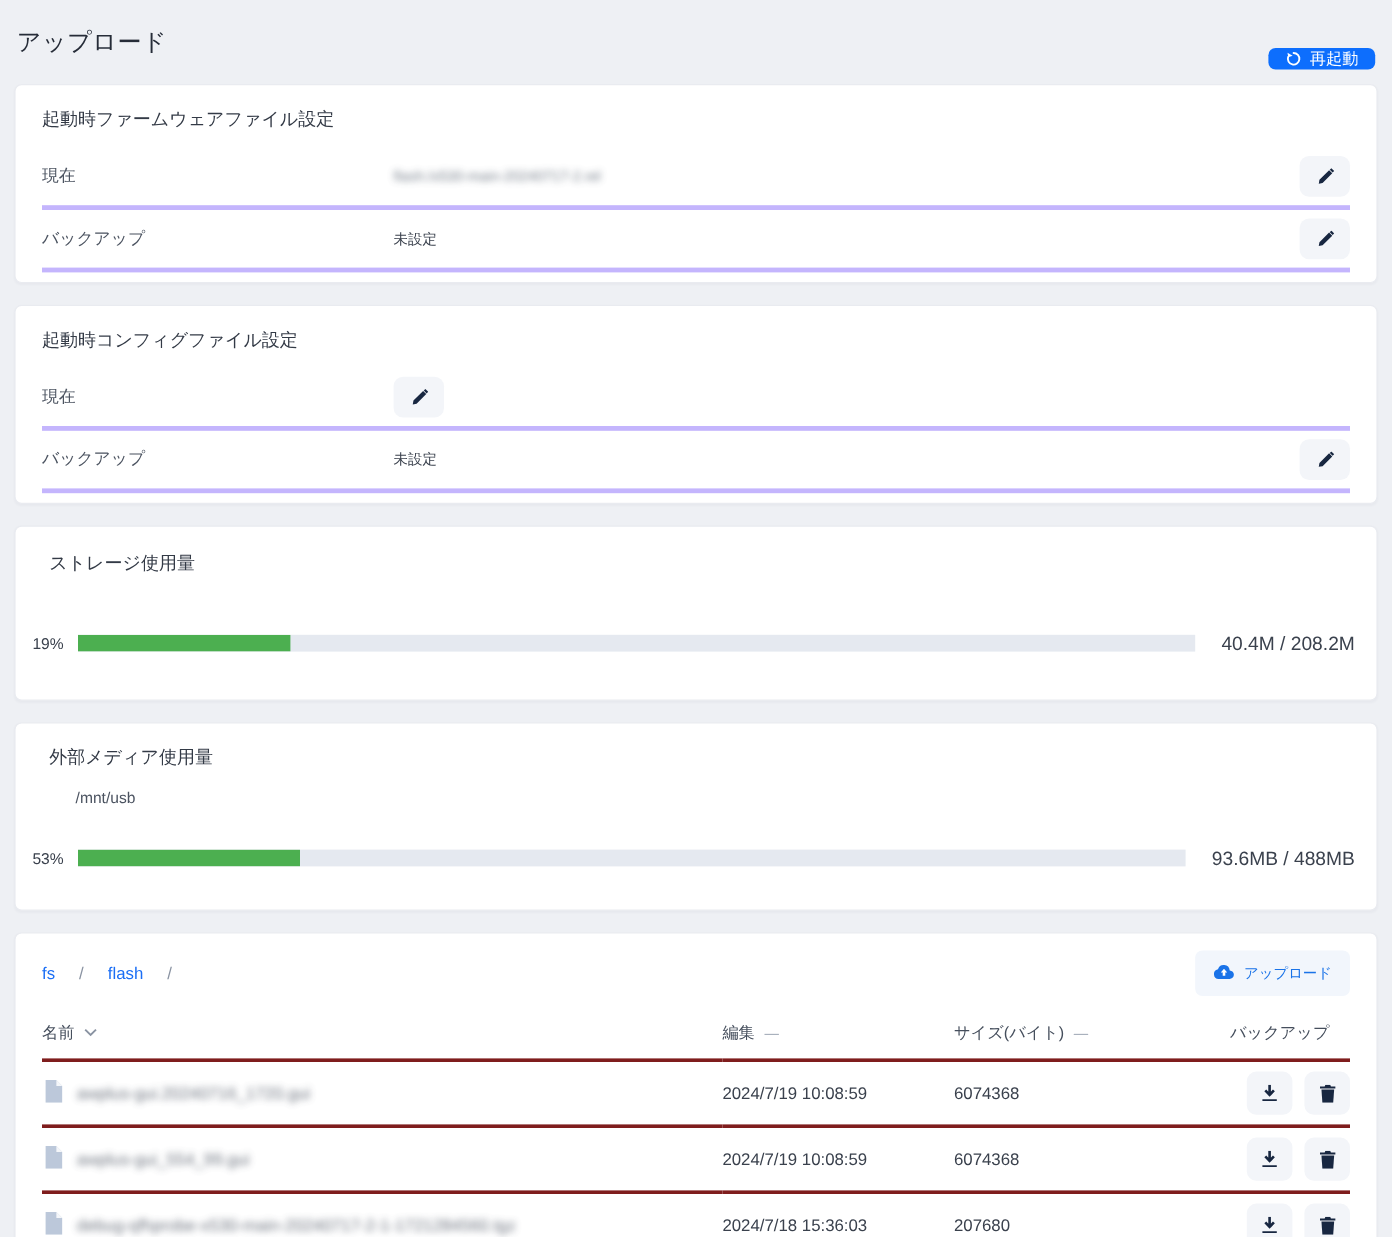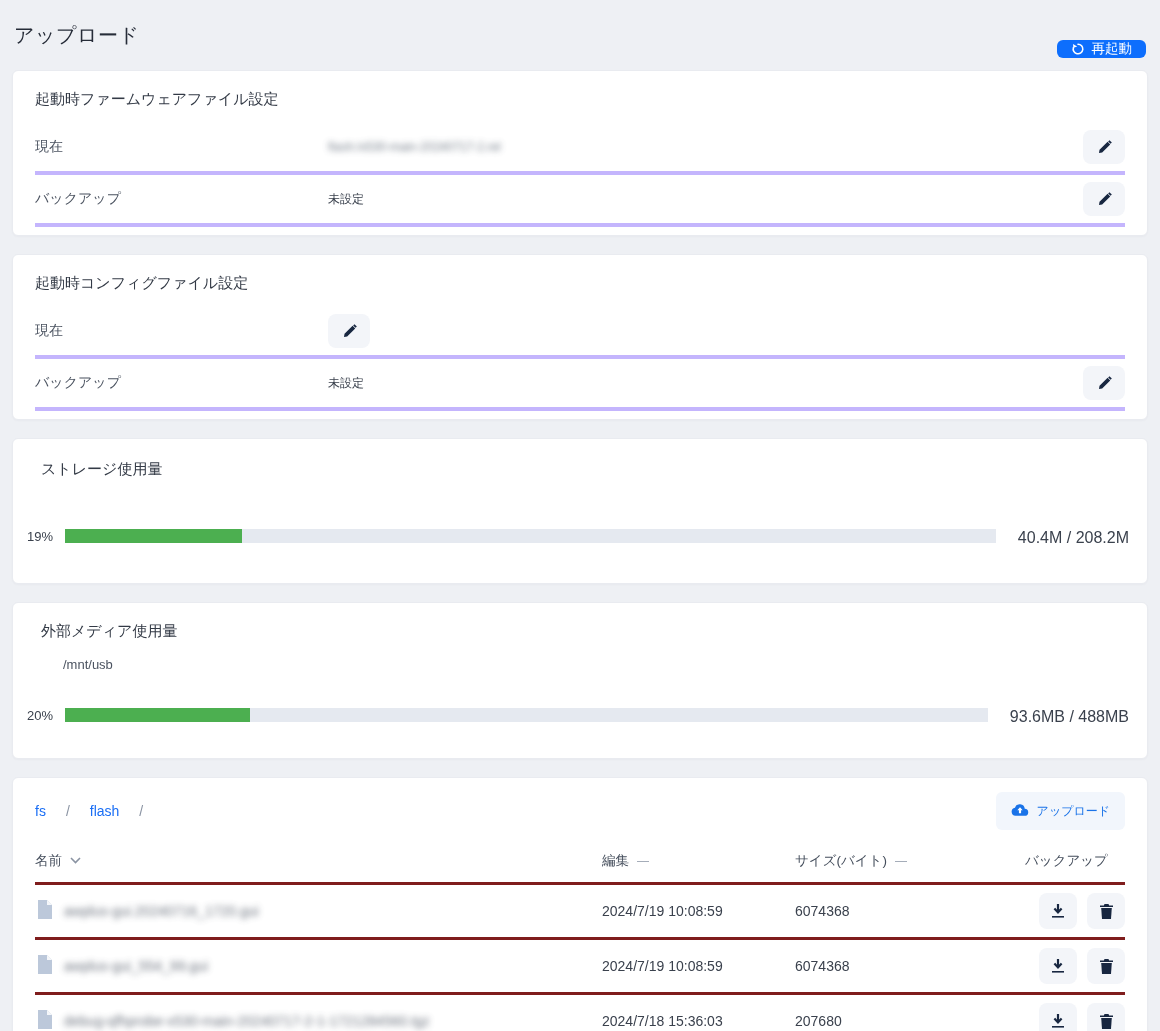--- a/index.html
+++ b/index.html
@@ -165,21 +165,21 @@
       </div>
       <div class="bar-usage">40.4M / 208.2M</div>
     </div>
     <div style="height:18px"></div>
   </div>
 
   <div class="card usage-card">
     <div class="card-title">外部メディア使用量</div>
     <div class="mount-label">/mnt/usb</div>
     <div class="bar-row">
-      <div class="bar-pct">20%</div>
+      <div class="bar-pct">53%</div>
       <div class="bar-track">
         <div class="bar-fill" style="width: 20%;"></div>
       </div>
       <div class="bar-usage">93.6MB / 488MB</div>
     </div>
     <div style="height:14px"></div>
   </div>
 
   <div class="card" style="padding-bottom:0;">
     <div class="fb-top">

